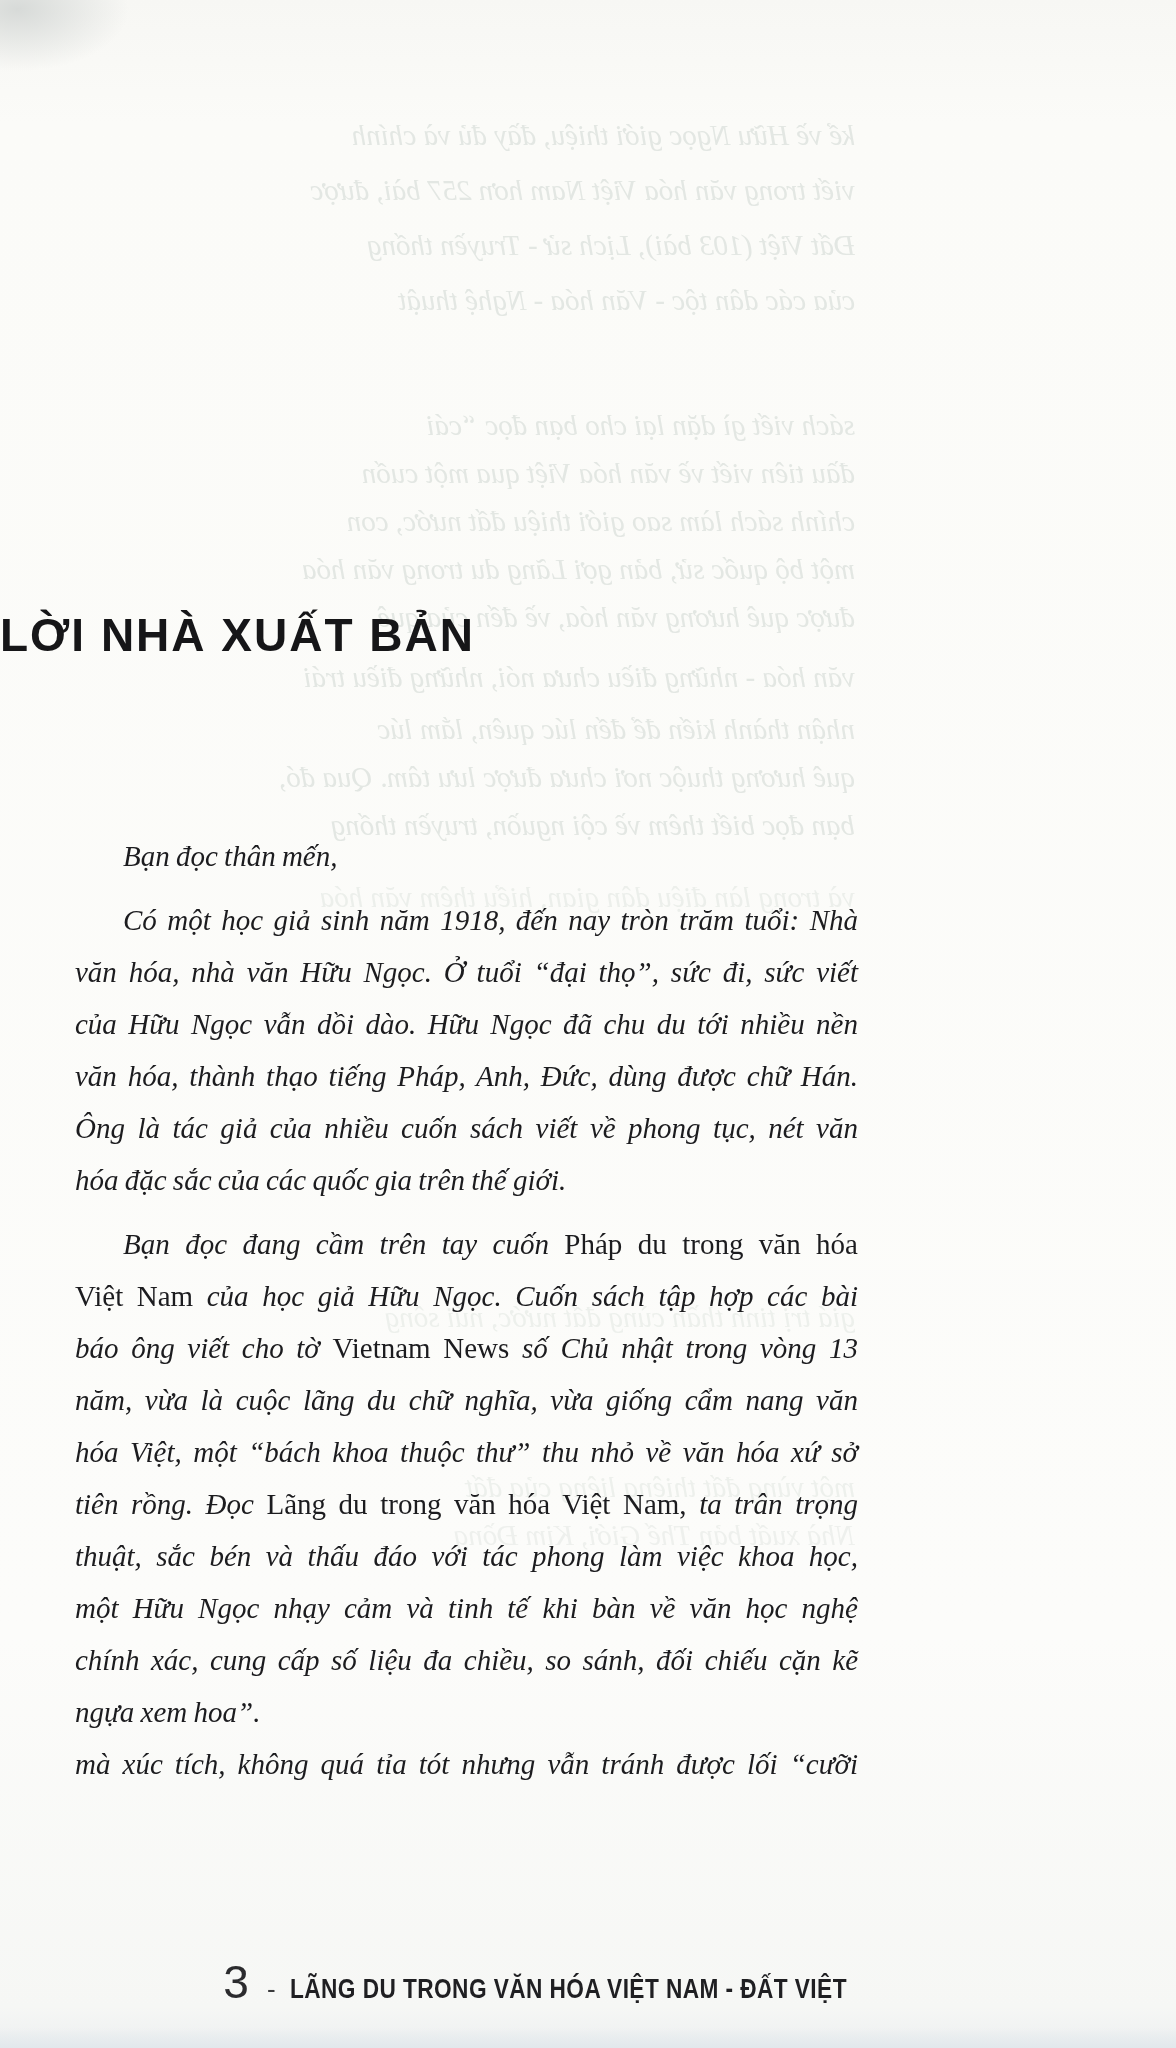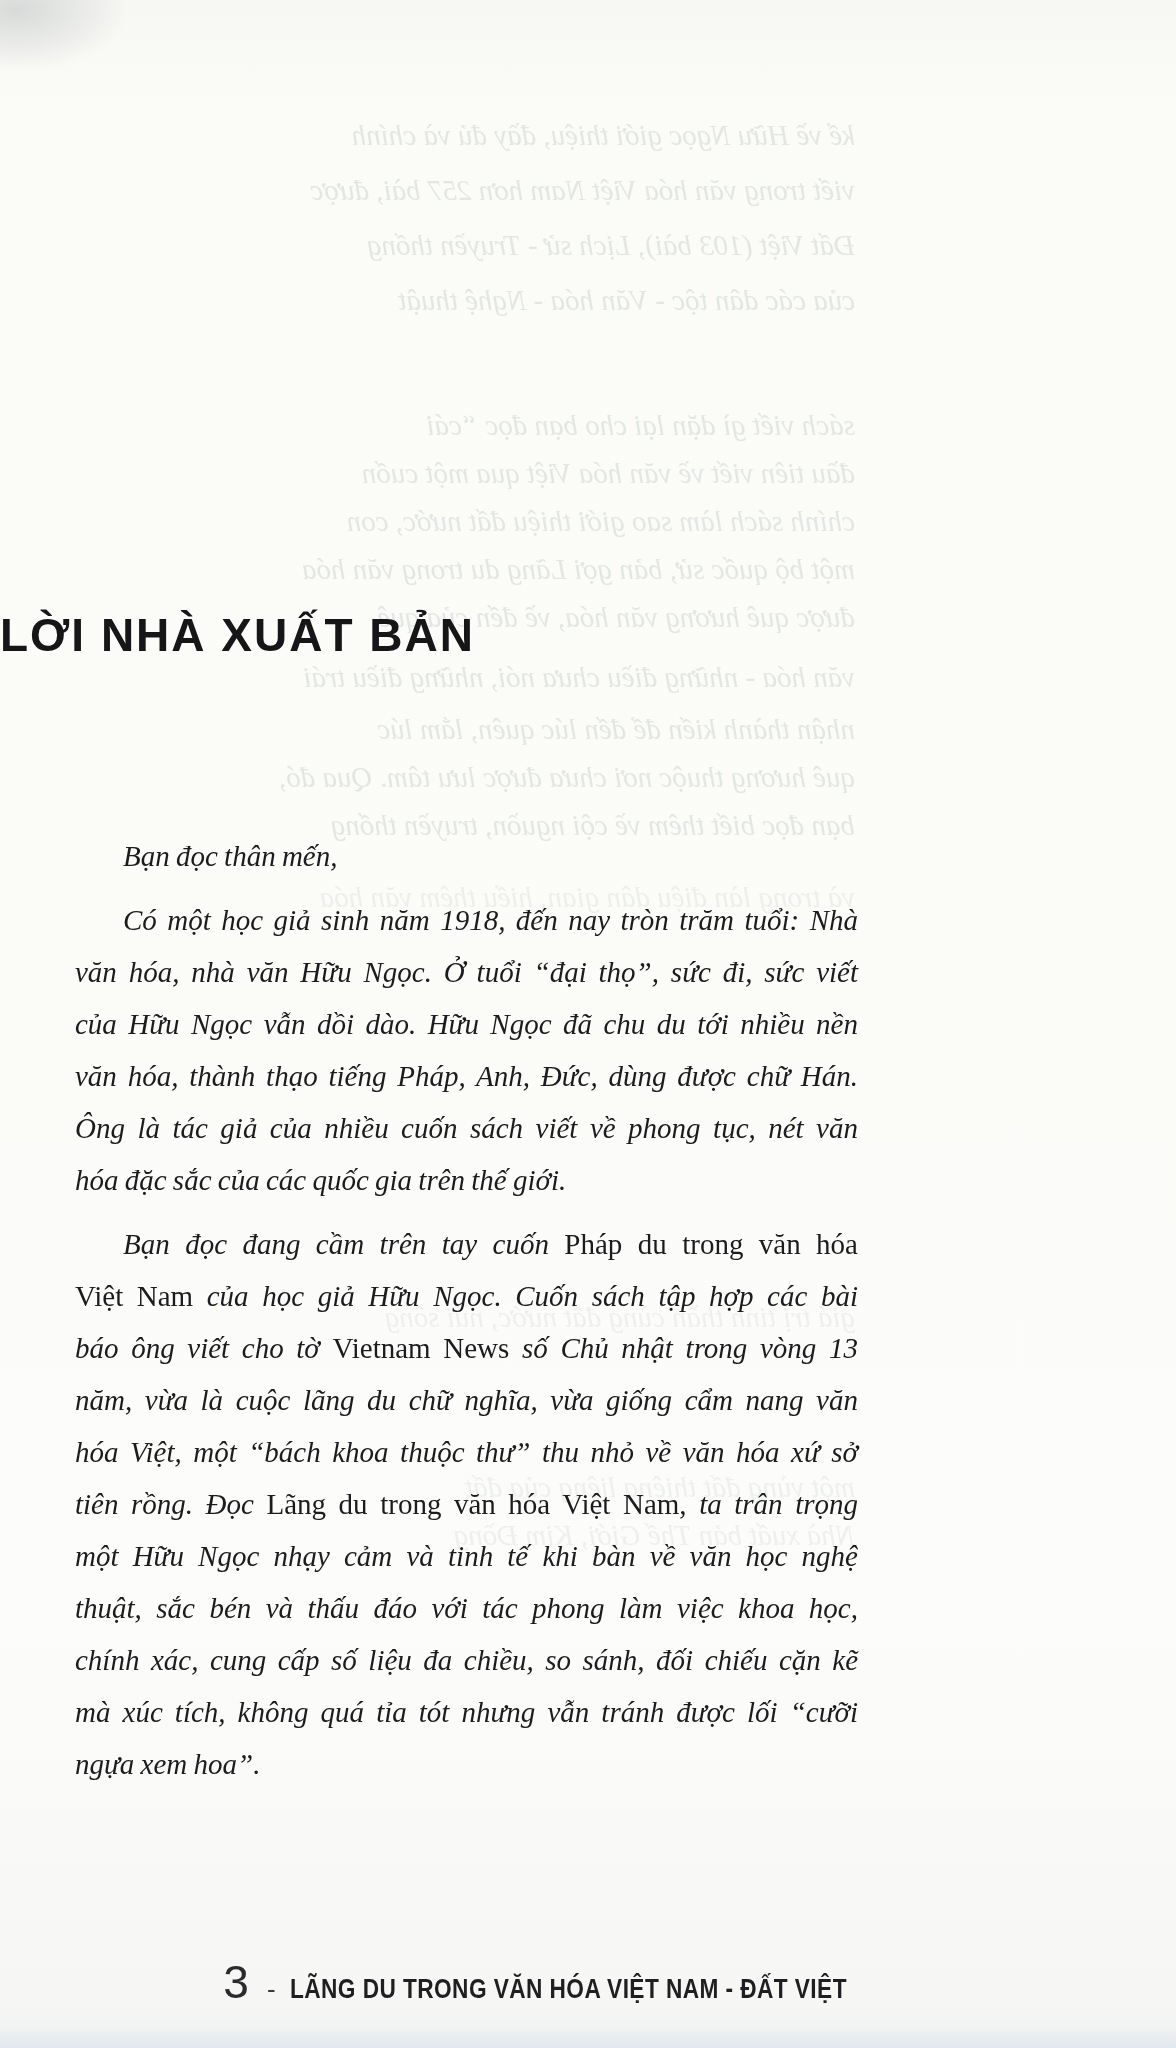--- a/index.html
+++ b/index.html
@@ -140,25 +140,25 @@
       <div class="line end"><span>hóa đặc sắc của các quốc gia trên thế giới.</span></div>
     </div>
 
     <div class="para">
       <div class="line in"><span>Bạn đọc đang cầm trên tay cuốn </span><span class="rm">Pháp du trong văn hóa</span></div>
       <div class="line"><span class="rm">Việt Nam </span><span>của học giả Hữu Ngọc. Cuốn sách tập hợp các bài</span></div>
       <div class="line"><span>báo ông viết cho tờ </span><span class="rm">Vietnam News </span><span>số Chủ nhật trong vòng 13</span></div>
       <div class="line"><span>năm, vừa là cuộc lãng du chữ nghĩa, vừa giống cẩm nang văn</span></div>
       <div class="line"><span>hóa Việt, một “bách khoa thuộc thư” thu nhỏ về văn hóa xứ sở</span></div>
       <div class="line"><span>tiên rồng. Đọc </span><span class="rm">Lãng du trong văn hóa Việt Nam,</span><span> ta trân trọng</span></div>
+      <div class="line"><span>thuật, sắc bén và thấu đáo với tác phong làm việc khoa học,</span></div>
       <div class="line"><span>một Hữu Ngọc nhạy cảm và tinh tế khi bàn về văn học nghệ</span></div>
-      <div class="line"><span>thuật, sắc bén và thấu đáo với tác phong làm việc khoa học,</span></div>
       <div class="line"><span>chính xác, cung cấp số liệu đa chiều, so sánh, đối chiếu cặn kẽ</span></div>
+      <div class="line end"><span>ngựa xem hoa”.</span></div>
       <div class="line"><span>mà xúc tích, không quá tỉa tót nhưng vẫn tránh được lối “cưỡi</span></div>
-      <div class="line end"><span>ngựa xem hoa”.</span></div>
     </div>
 
 
   </div>
 
   <div class="footer">
     <span class="pg-num">3</span>
     <span class="pg-dash">-</span>
     <span class="pg-title">LÃNG DU TRONG VĂN HÓA VIỆT NAM - ĐẤT VIỆT</span>
   </div>

